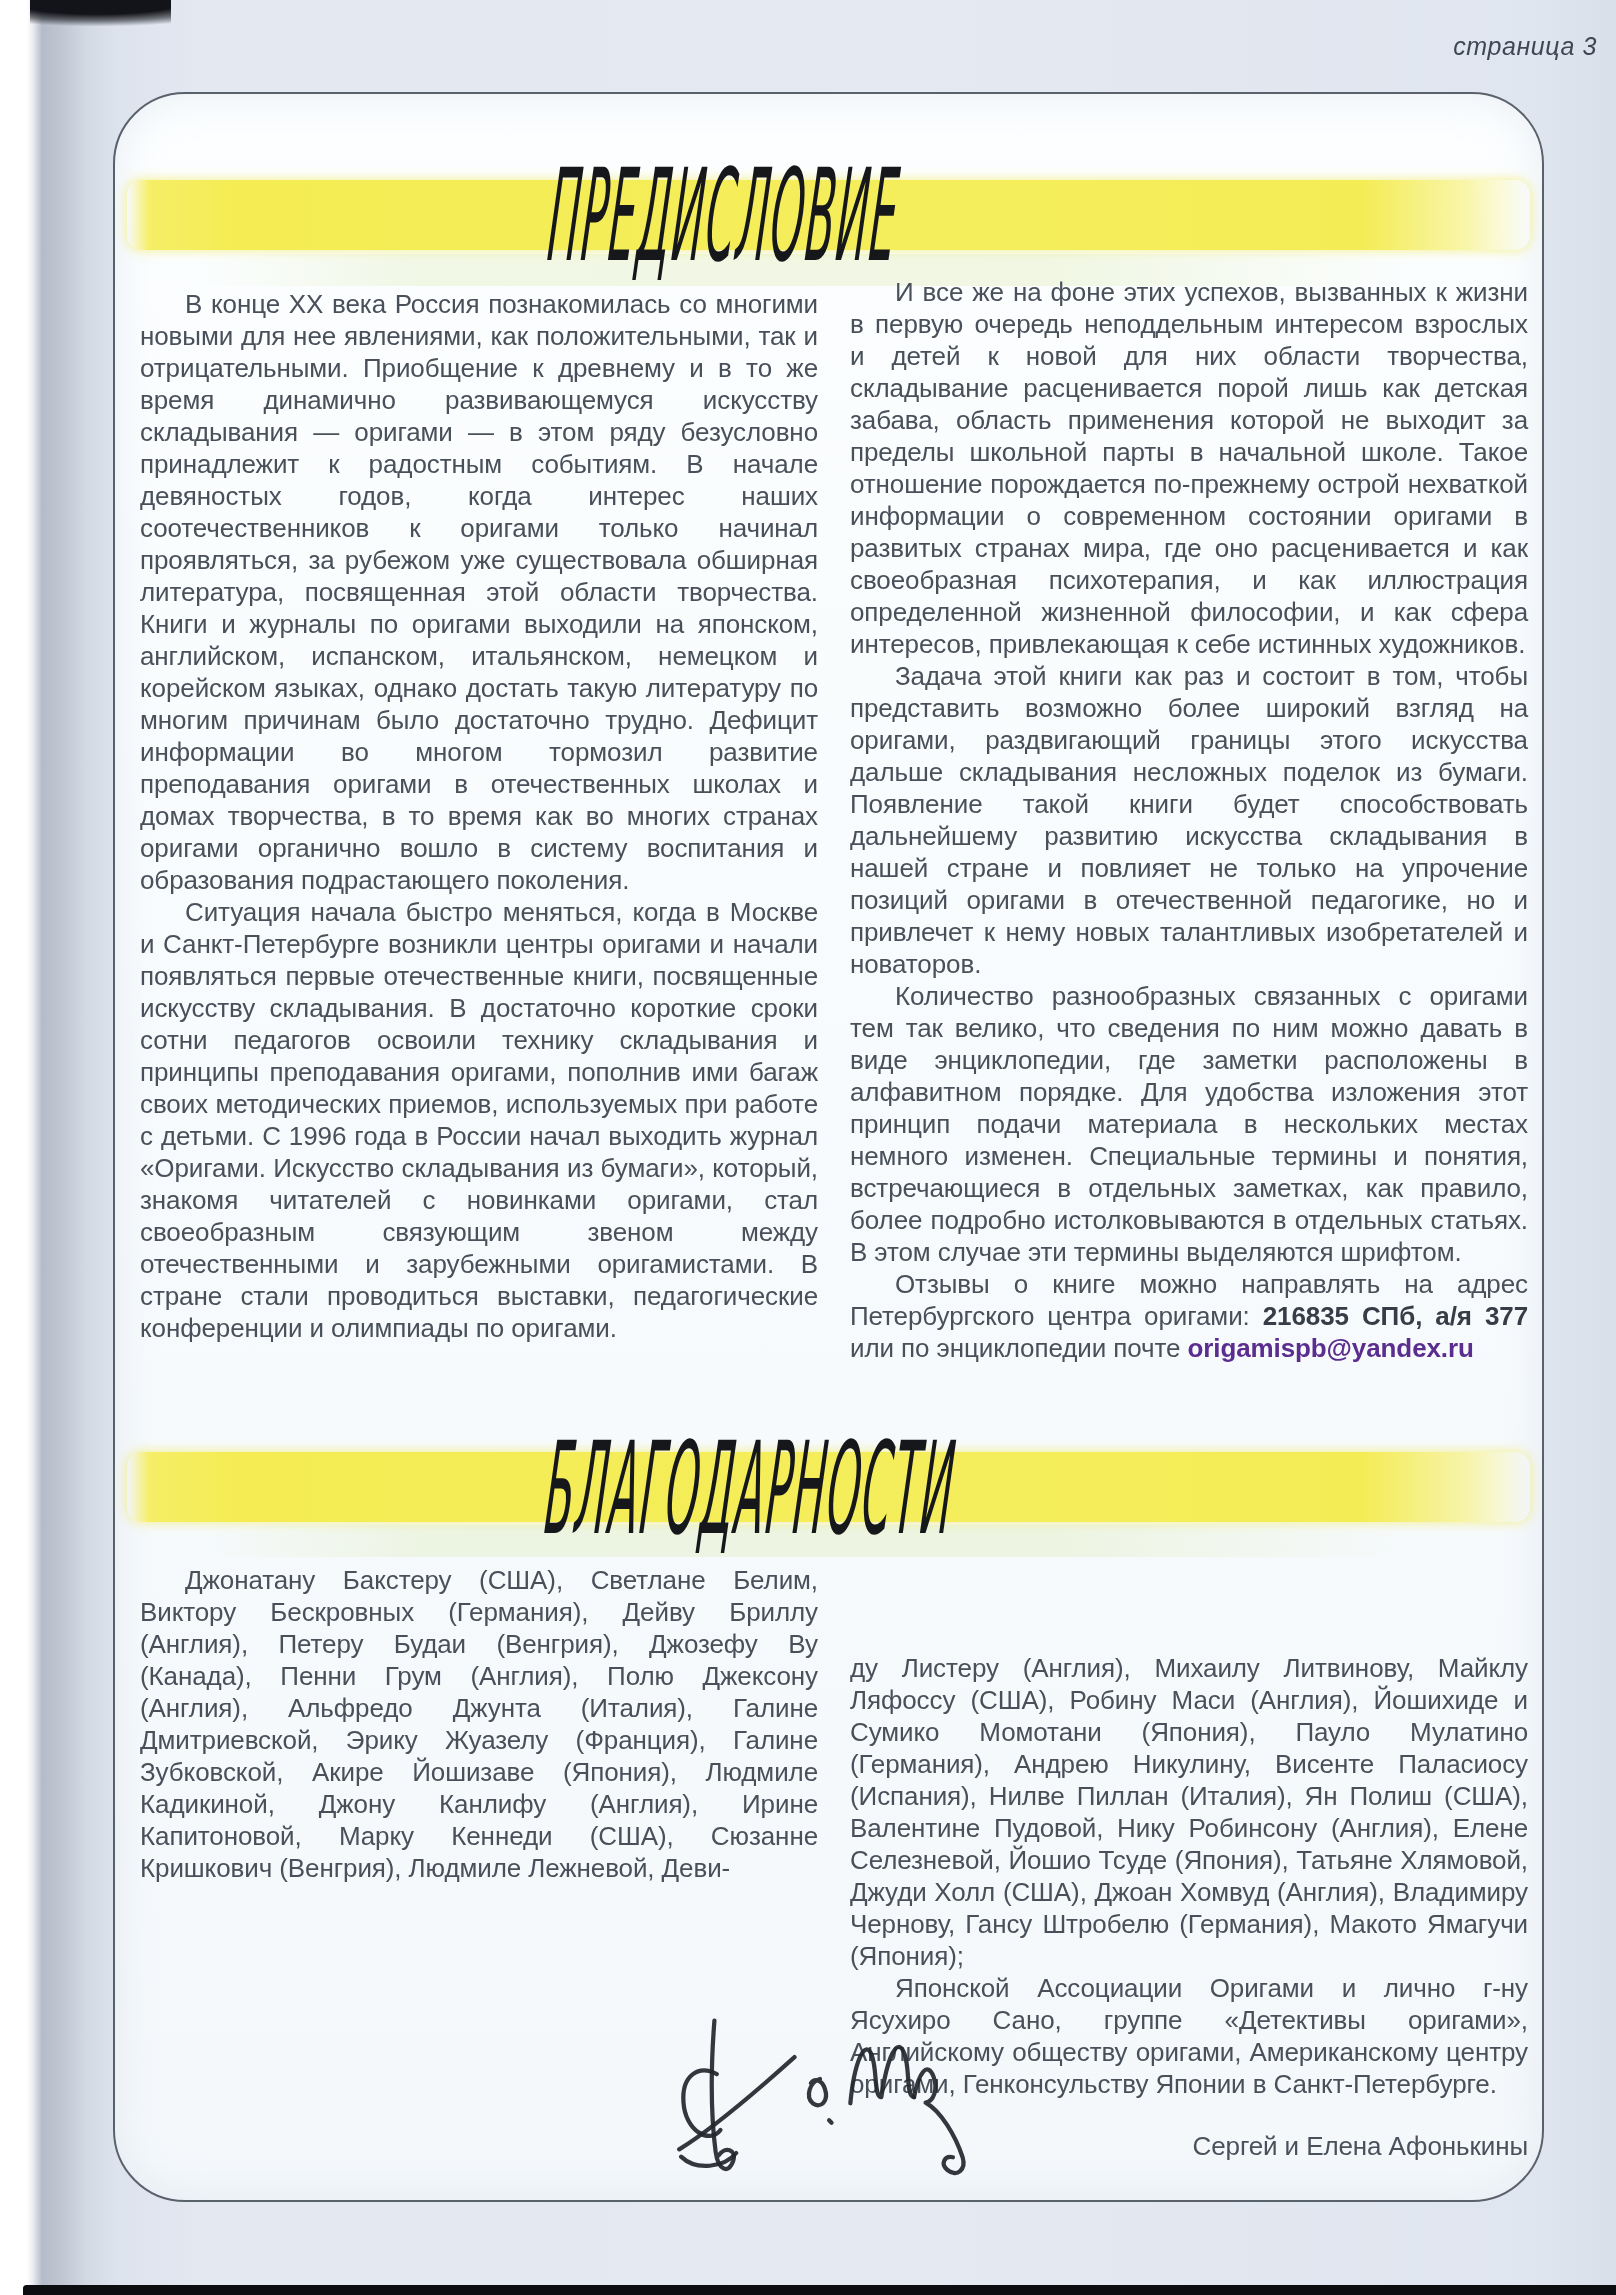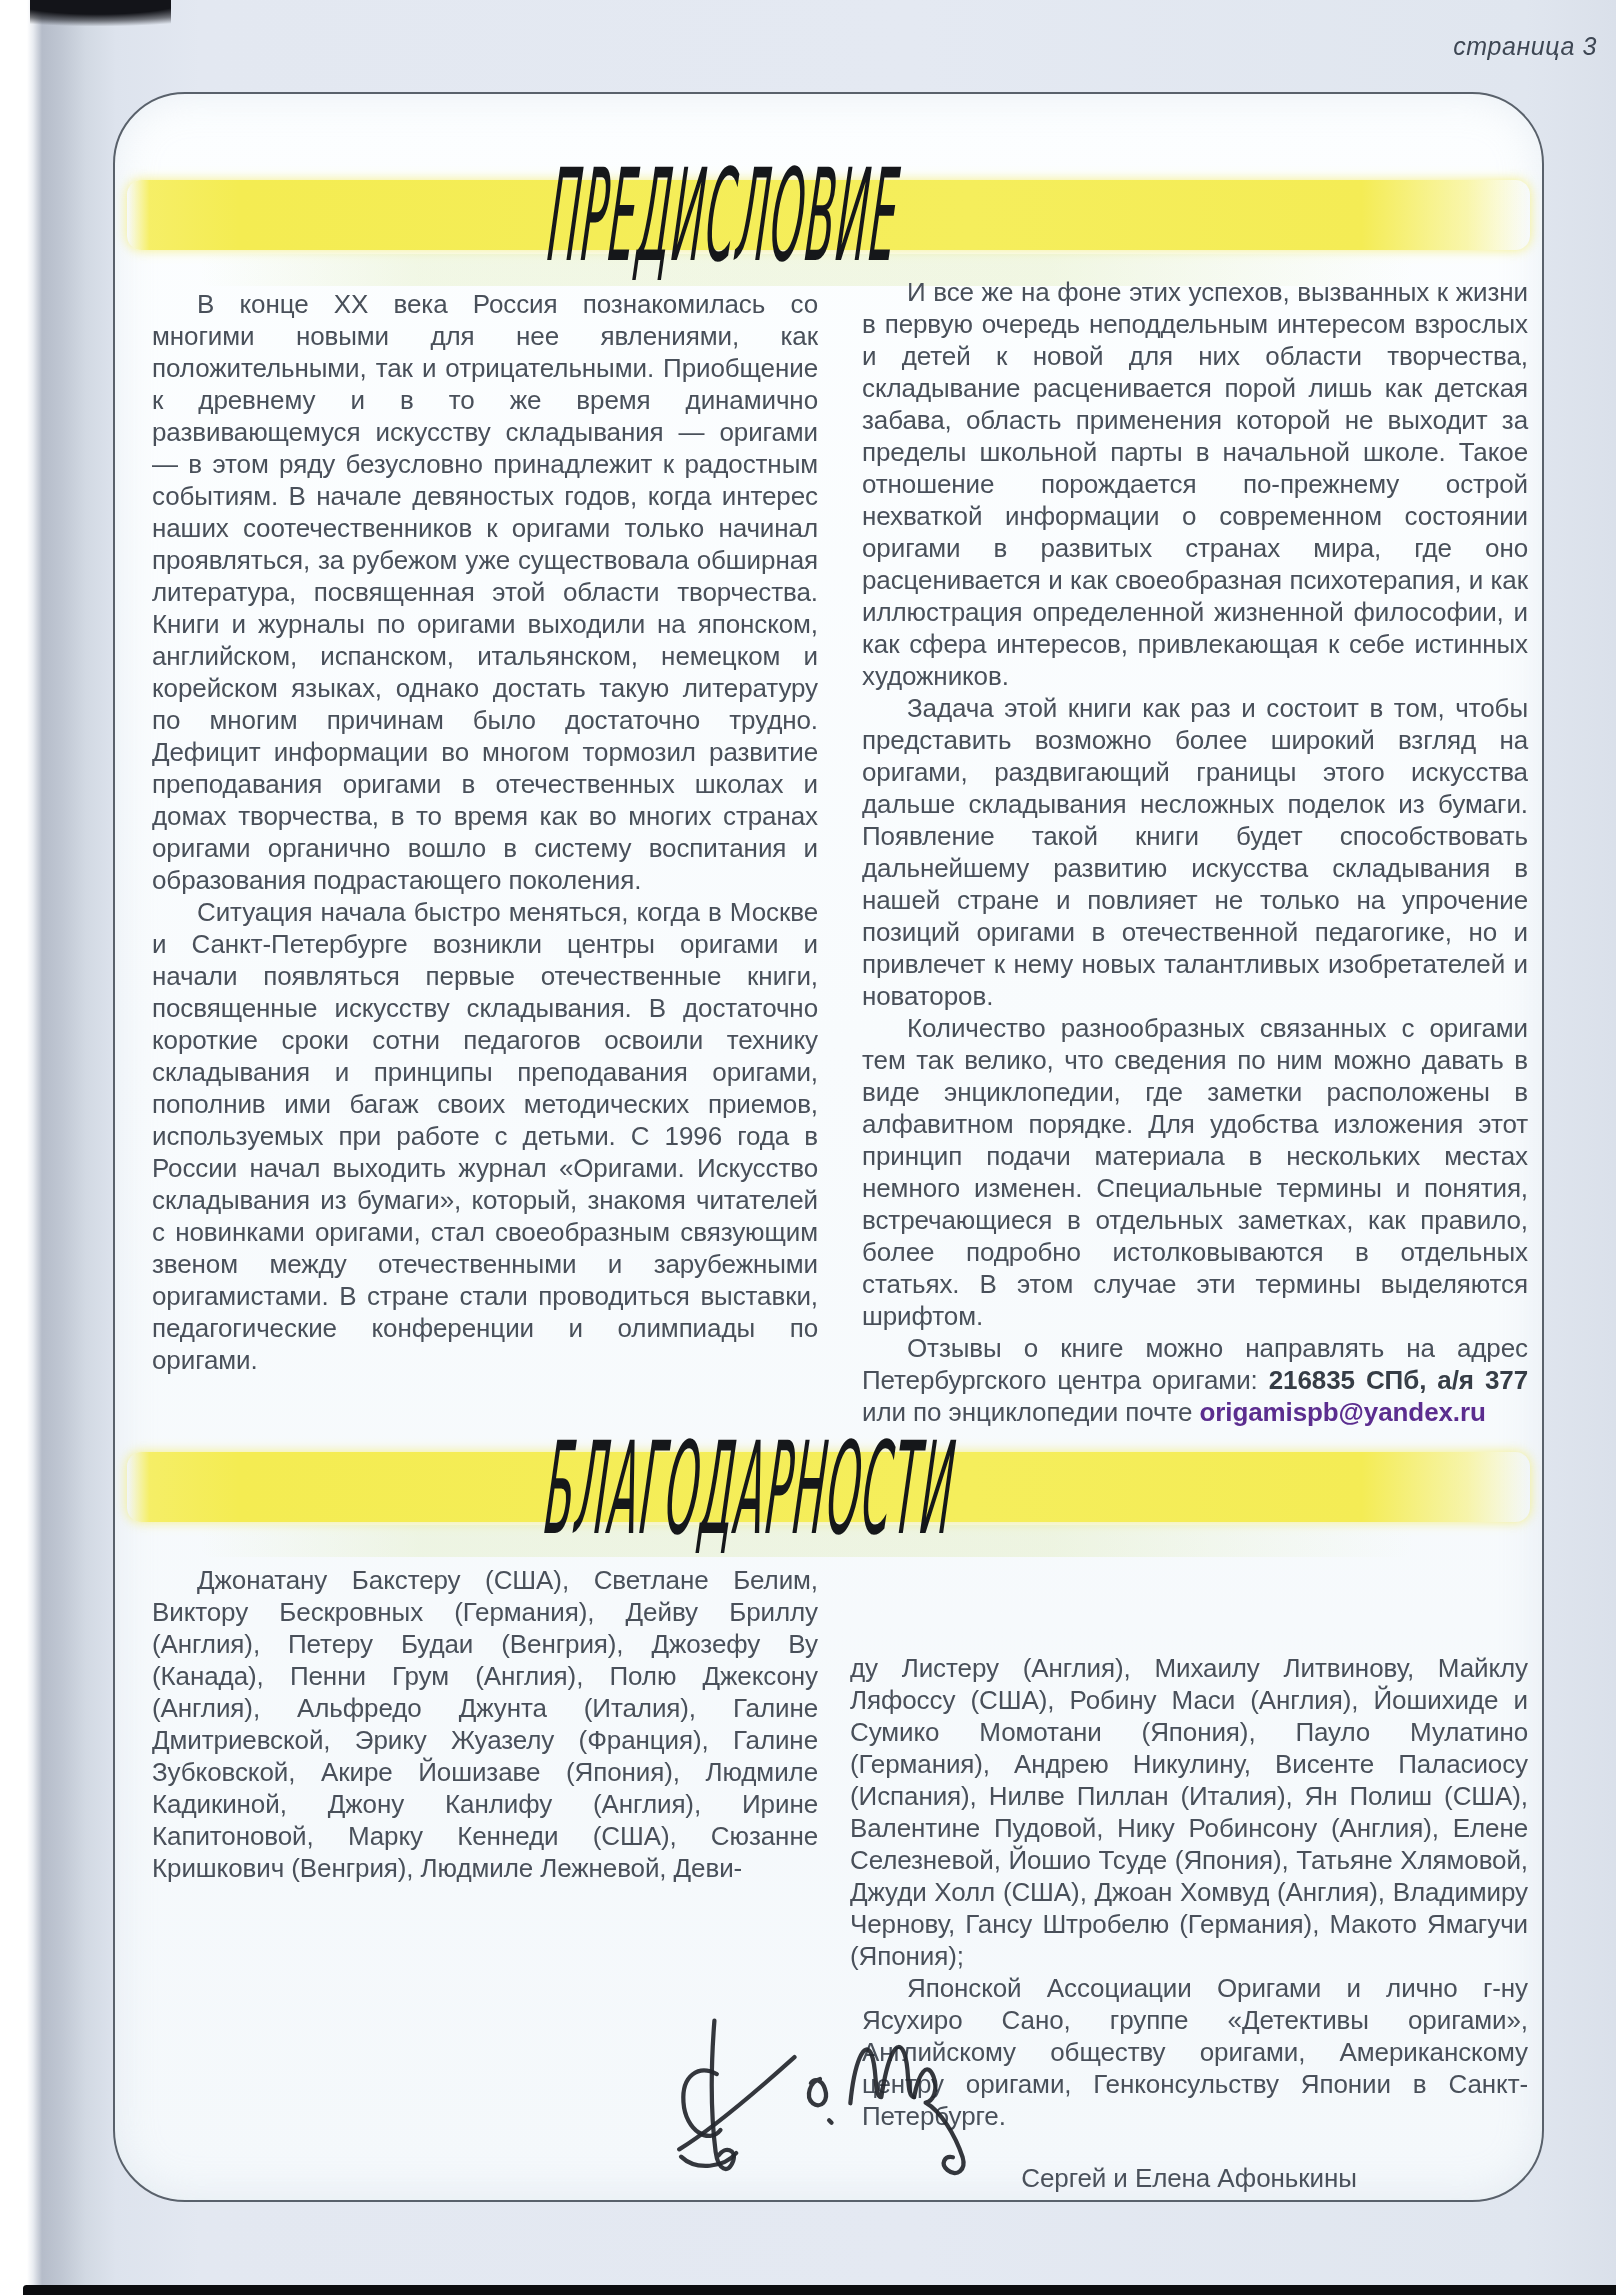--- a/index.html
+++ b/index.html
@@ -69,28 +69,28 @@
     white-space:nowrap;
   }
   .t2 .script{transform:translateX(-78px) scale(0.62,1.88) skewX(-13deg);}
   
   .col{
     position:absolute;width:678px;
     font-size:26px;line-height:32px;color:#49505a;
     text-align:justify;letter-spacing:-0.1px;
   }
   .col p{margin:0;padding:0;}
-  .col p.indent{text-indent:45px;margin-left:12px;}
+  .col p.indent{text-indent:45px;}
   .pre-left{left:140px;top:288px;}
   .pre-right{left:850px;top:276px;}
   .th-left{left:140px;top:1564px;}
   .th-right{left:850px;top:1652px;}
   .addr{font-weight:bold;color:#363d46;}
   .email{font-weight:bold;color:#5b2d8f;}
-  .sig-text{text-align:center;margin-top:30px !important;color:#4a515b;}
+  .sig-text{text-align:right;margin-top:30px !important;color:#4a515b;}
   
   .sig-svg{position:absolute;left:661px;top:2011px;width:352px;height:176px;}
   .sig-svg path{fill:none;stroke:#23262c;stroke-width:7;stroke-linecap:round;stroke-linejoin:round;opacity:.92;}
 </style>
 </head>
 <body>
 
 <div class="scan">
 
   <div class="blob-tl"></div>

